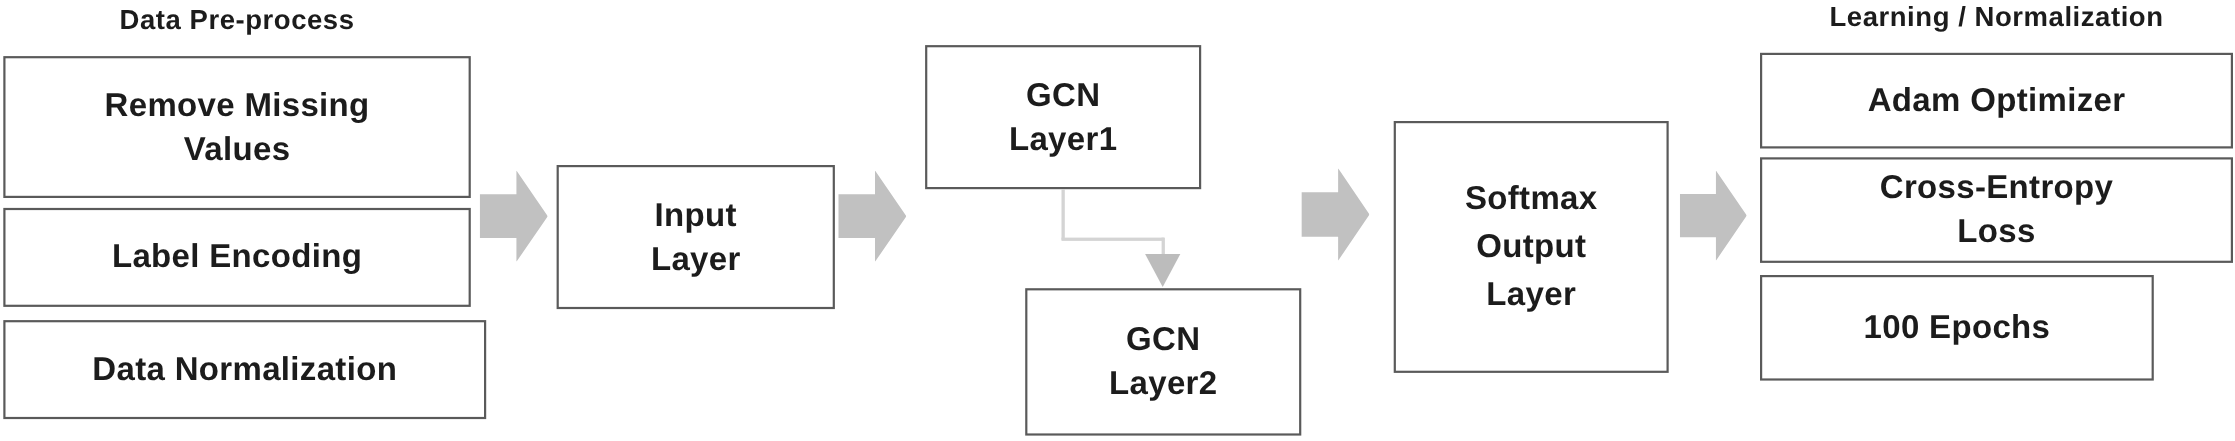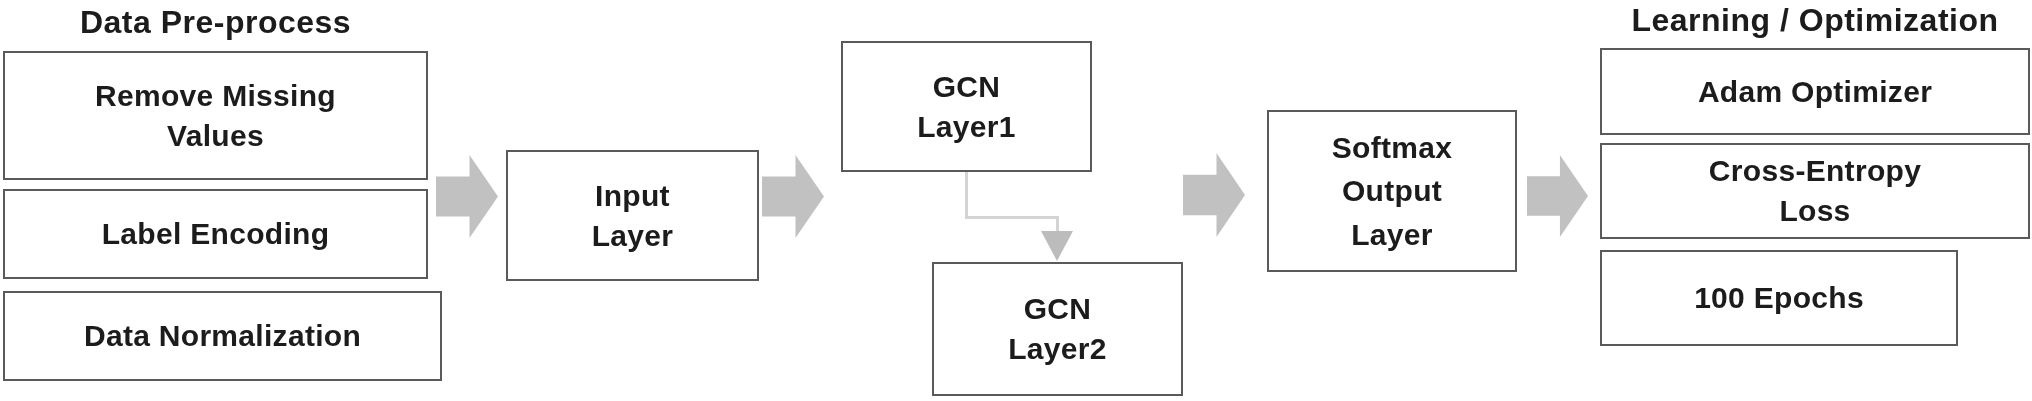--- a/index.html
+++ b/index.html
@@ -12,21 +12,21 @@
     width: 2032px;
     height: 401px;
     background: #ffffff;
     font-family: "Liberation Sans", "DejaVu Sans", sans-serif;
     color: #1c1c1c;
     overflow: hidden;
   }
   .group-title {
     position: absolute;
     text-align: center;
-    font-size: 32px;
+    font-size: 25px;
     font-weight: 600;
     letter-spacing: 0.5px;
     color: #1c1c1c;
     white-space: nowrap;
   }
   .node {
     position: absolute;
     box-sizing: border-box;
     border: 2.5px solid #5a5a5a;
     background: #ffffff;
@@ -102,29 +102,29 @@
   <div class="conn-seg" style="left:1056px; top:216px; width:2.5px; height:18px;"></div>
   <div class="down-arrowhead" style="left:1041px; top:231px;"></div>
 
   <div class="node" style="left:932px; top:262px; width:251px; height:134px;">
     <span class="label">GCN
 Layer2</span>
   </div>
 
   <div class="arrow-right" style="left:1183px; top:153px; width:62px; height:84px;"></div>
 
-  <div class="node softmax" style="left:1267px; top:110px; width:250px; height:162px;">
+  <div class="node softmax" style="left:1267px; top:110px; width:250px; height:229px;">
     <span class="label">Softmax
 Output
 Layer</span>
   </div>
 
   <div class="arrow-right" style="left:1527px; top:155px; width:61px; height:82px;"></div>
 
-  <div class="group-title" style="left:1600px; top:2px; width:430px;">Learning / Optimization</div>
+  <div class="group-title" style="left:1600px; top:2px; width:430px;">Learning / Normalization</div>
 
   <div class="node" style="left:1600px; top:143px; width:430px; height:96px;">
     <span class="label">Cross-Entropy
 Loss</span>
   </div>
 
   <div class="node" style="left:1600px; top:48px; width:430px; height:87px;">
     <span class="label">Adam Optimizer</span>
   </div>
 

